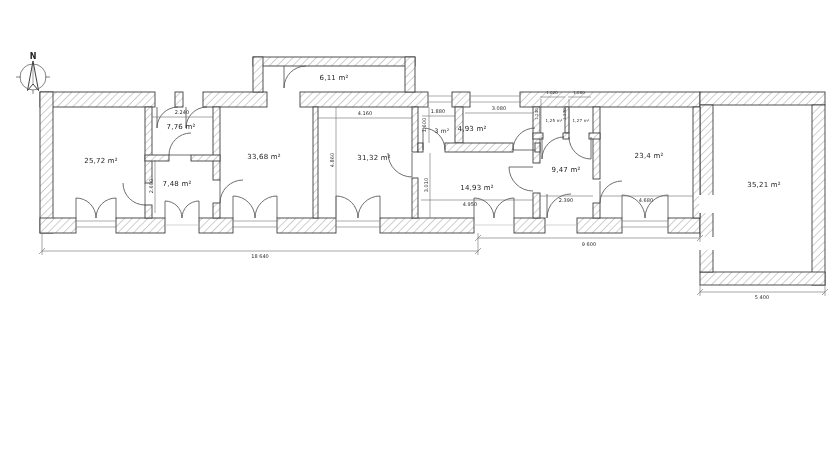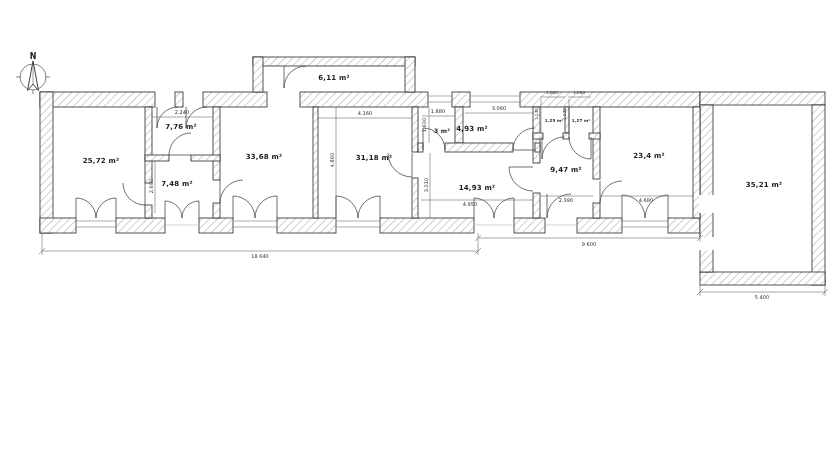--- a/index.html
+++ b/index.html
@@ -1,20 +1,20 @@
 <!DOCTYPE html>
 <html><head>
 <meta charset="utf-8">
 <style>
   html,body{margin:0;padding:0;background:#fff;}
   .canvas{position:relative;width:832px;height:451px;background:#ffffff;
           font-family:"DejaVu Sans",sans-serif;overflow:hidden;}
   .lbl{position:absolute;transform:translate(-50%,-50%);white-space:nowrap;
        color:#1c1c1c;line-height:1;}
-  .room{font-size:7px;font-weight:700;letter-spacing:.2px;}
+  .room{font-size:7px;font-weight:400;letter-spacing:.2px;}
   .dim{font-size:5px;color:#2a2a2a;font-weight:400;}
   .tiny{font-size:4px;}
   .v{transform:translate(-50%,-50%) rotate(-90deg);}
   .north{font-size:8px;font-weight:700;color:#222;}
   svg{position:absolute;left:0;top:0;}
   .w{fill:url(#hatch);stroke:#3f3f3f;stroke-width:.9;}
   .gap{fill:#ffffff;stroke:none;}
   .dr{stroke:#4a4a4a;stroke-width:.8;fill:none;}
   .dl{stroke:#6b6b6b;stroke-width:.6;fill:none;}
   .sill{stroke:#8a8a8a;stroke-width:.7;}
@@ -207,21 +207,21 @@
       <path d="M33,61 L27.5,90.5 L33,84 L38.5,90.5 Z" fill="#ffffff" stroke="#3f3f3f" stroke-width="1" stroke-linejoin="round"></path>
       <line x1="33" y1="64" x2="33" y2="84" stroke="#3f3f3f" stroke-width="0.5"></line>
     </g>
   </svg>
 
   <div class="lbl north" style="left:33px;top:57px">N</div>
   <div class="lbl room" style="left:101px;top:161px">25,72 m²</div>
   <div class="lbl room" style="left:181px;top:127px">7,76 m²</div>
   <div class="lbl room" style="left:177px;top:184px">7,48 m²</div>
   <div class="lbl room" style="left:264px;top:157px">33,68 m²</div>
-  <div class="lbl room" style="left:374px;top:158px">31,18 m²</div>
+  <div class="lbl room" style="left:374px;top:158px">31,32 m²</div>
   <div class="lbl room" style="left:442px;top:131px;font-size:6px">3 m²</div>
   <div class="lbl room" style="left:472px;top:129px">4,93 m²</div>
   <div class="lbl room" style="left:477px;top:188px">14,93 m²</div>
   <div class="lbl room tiny" style="left:554px;top:121px">1,25 m²</div>
   <div class="lbl room tiny" style="left:581px;top:121px">1,27 m²</div>
   <div class="lbl room" style="left:566px;top:170px">9,47 m²</div>
   <div class="lbl room" style="left:649px;top:156px">23,4 m²</div>
   <div class="lbl room" style="left:764px;top:185px">35,21 m²</div>
   <div class="lbl room" style="left:334px;top:78px">6,11 m²</div>
 

